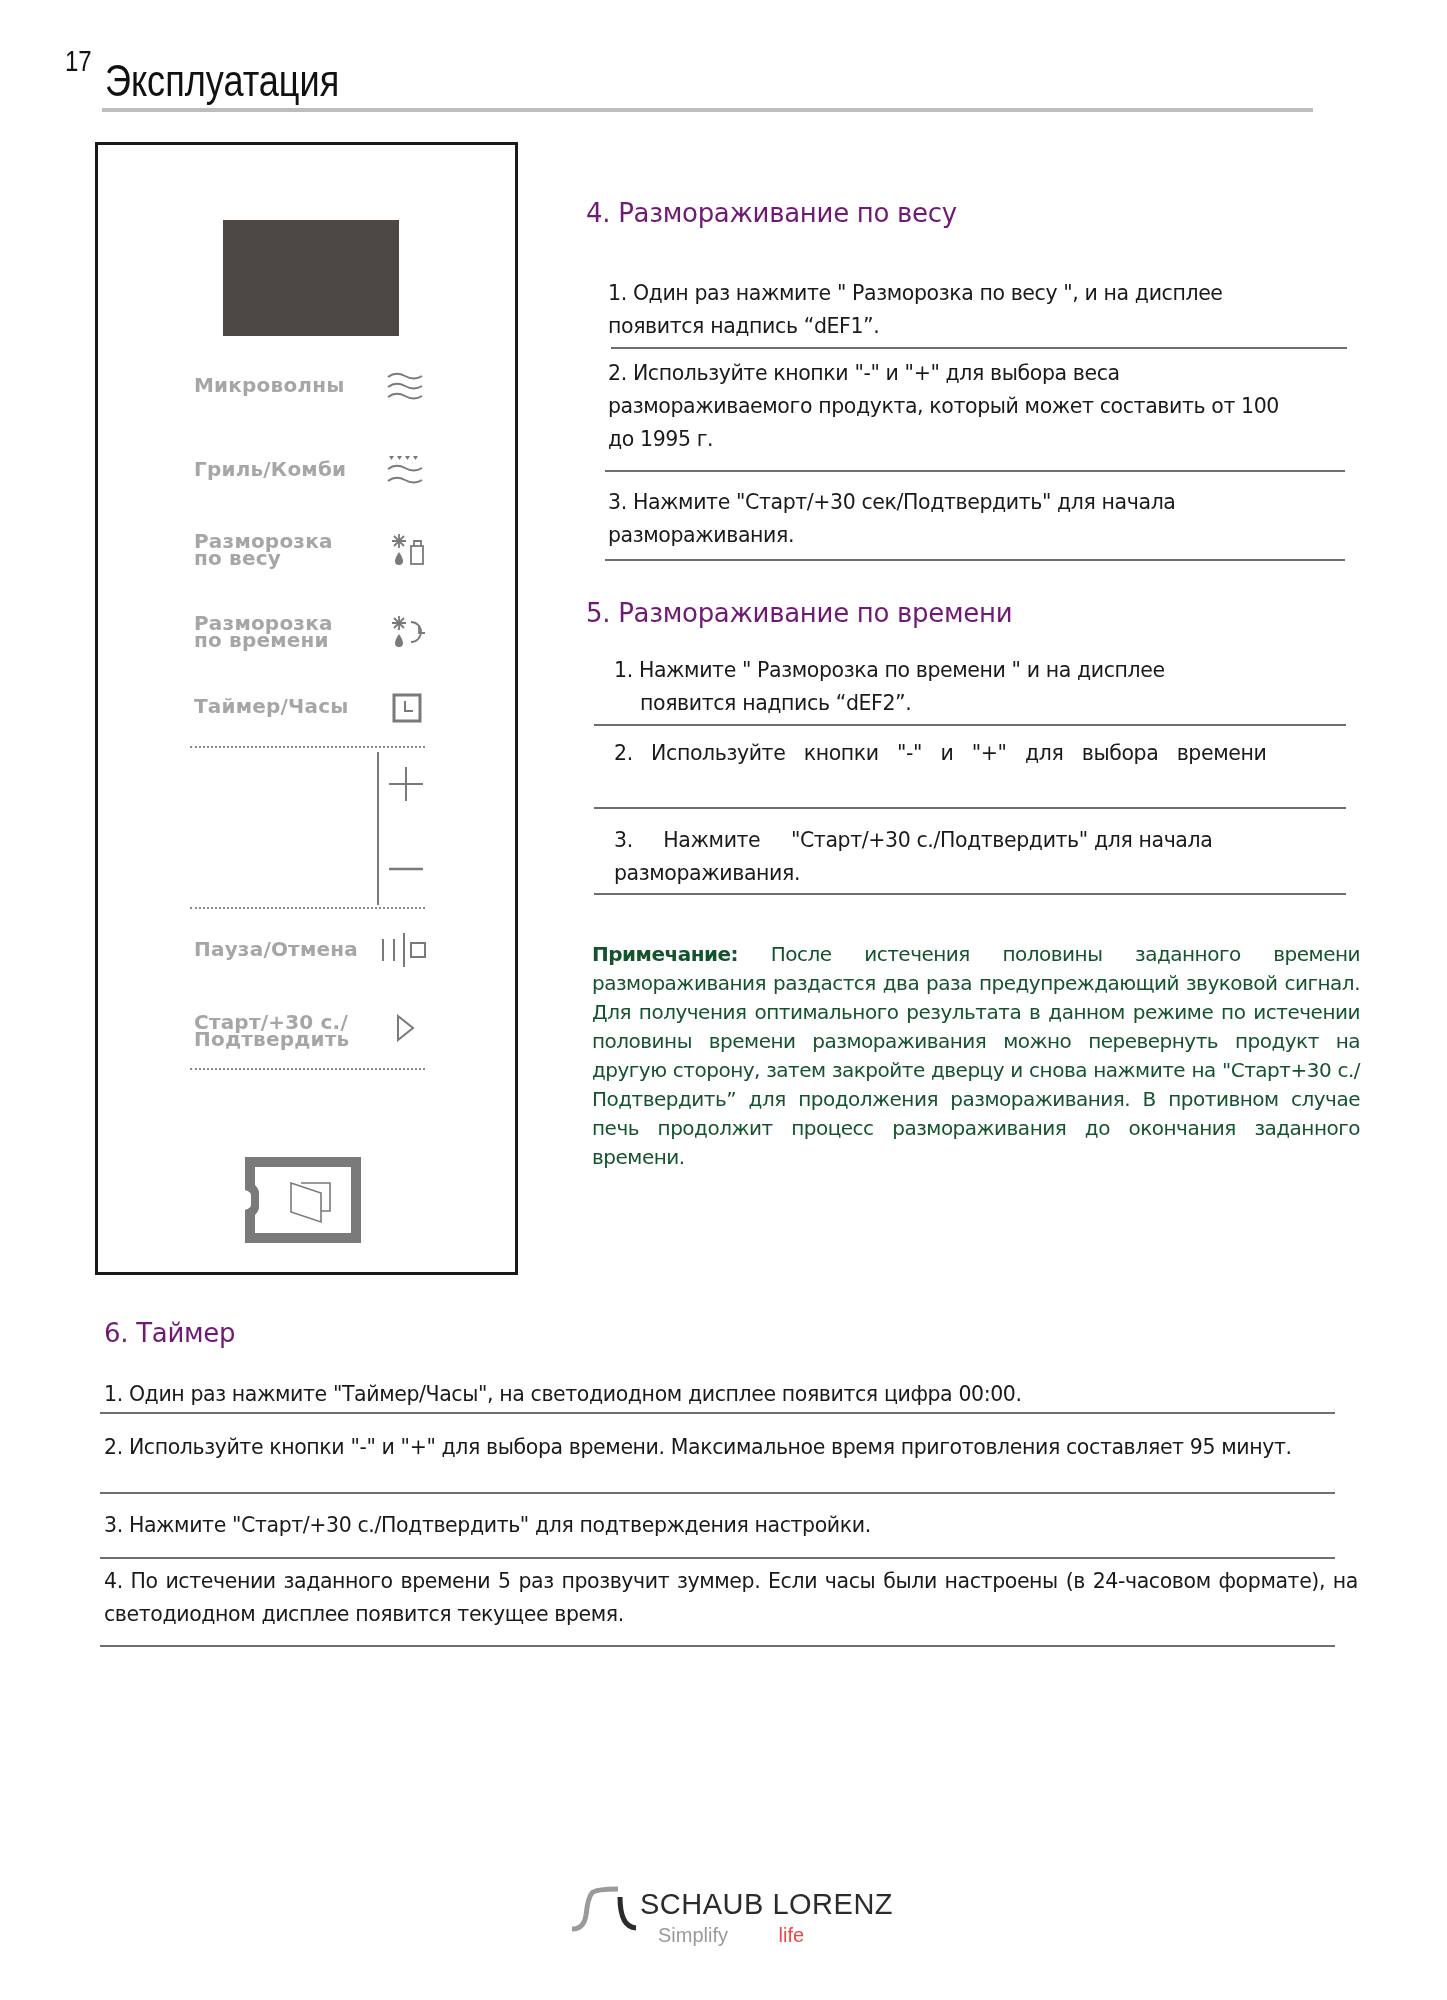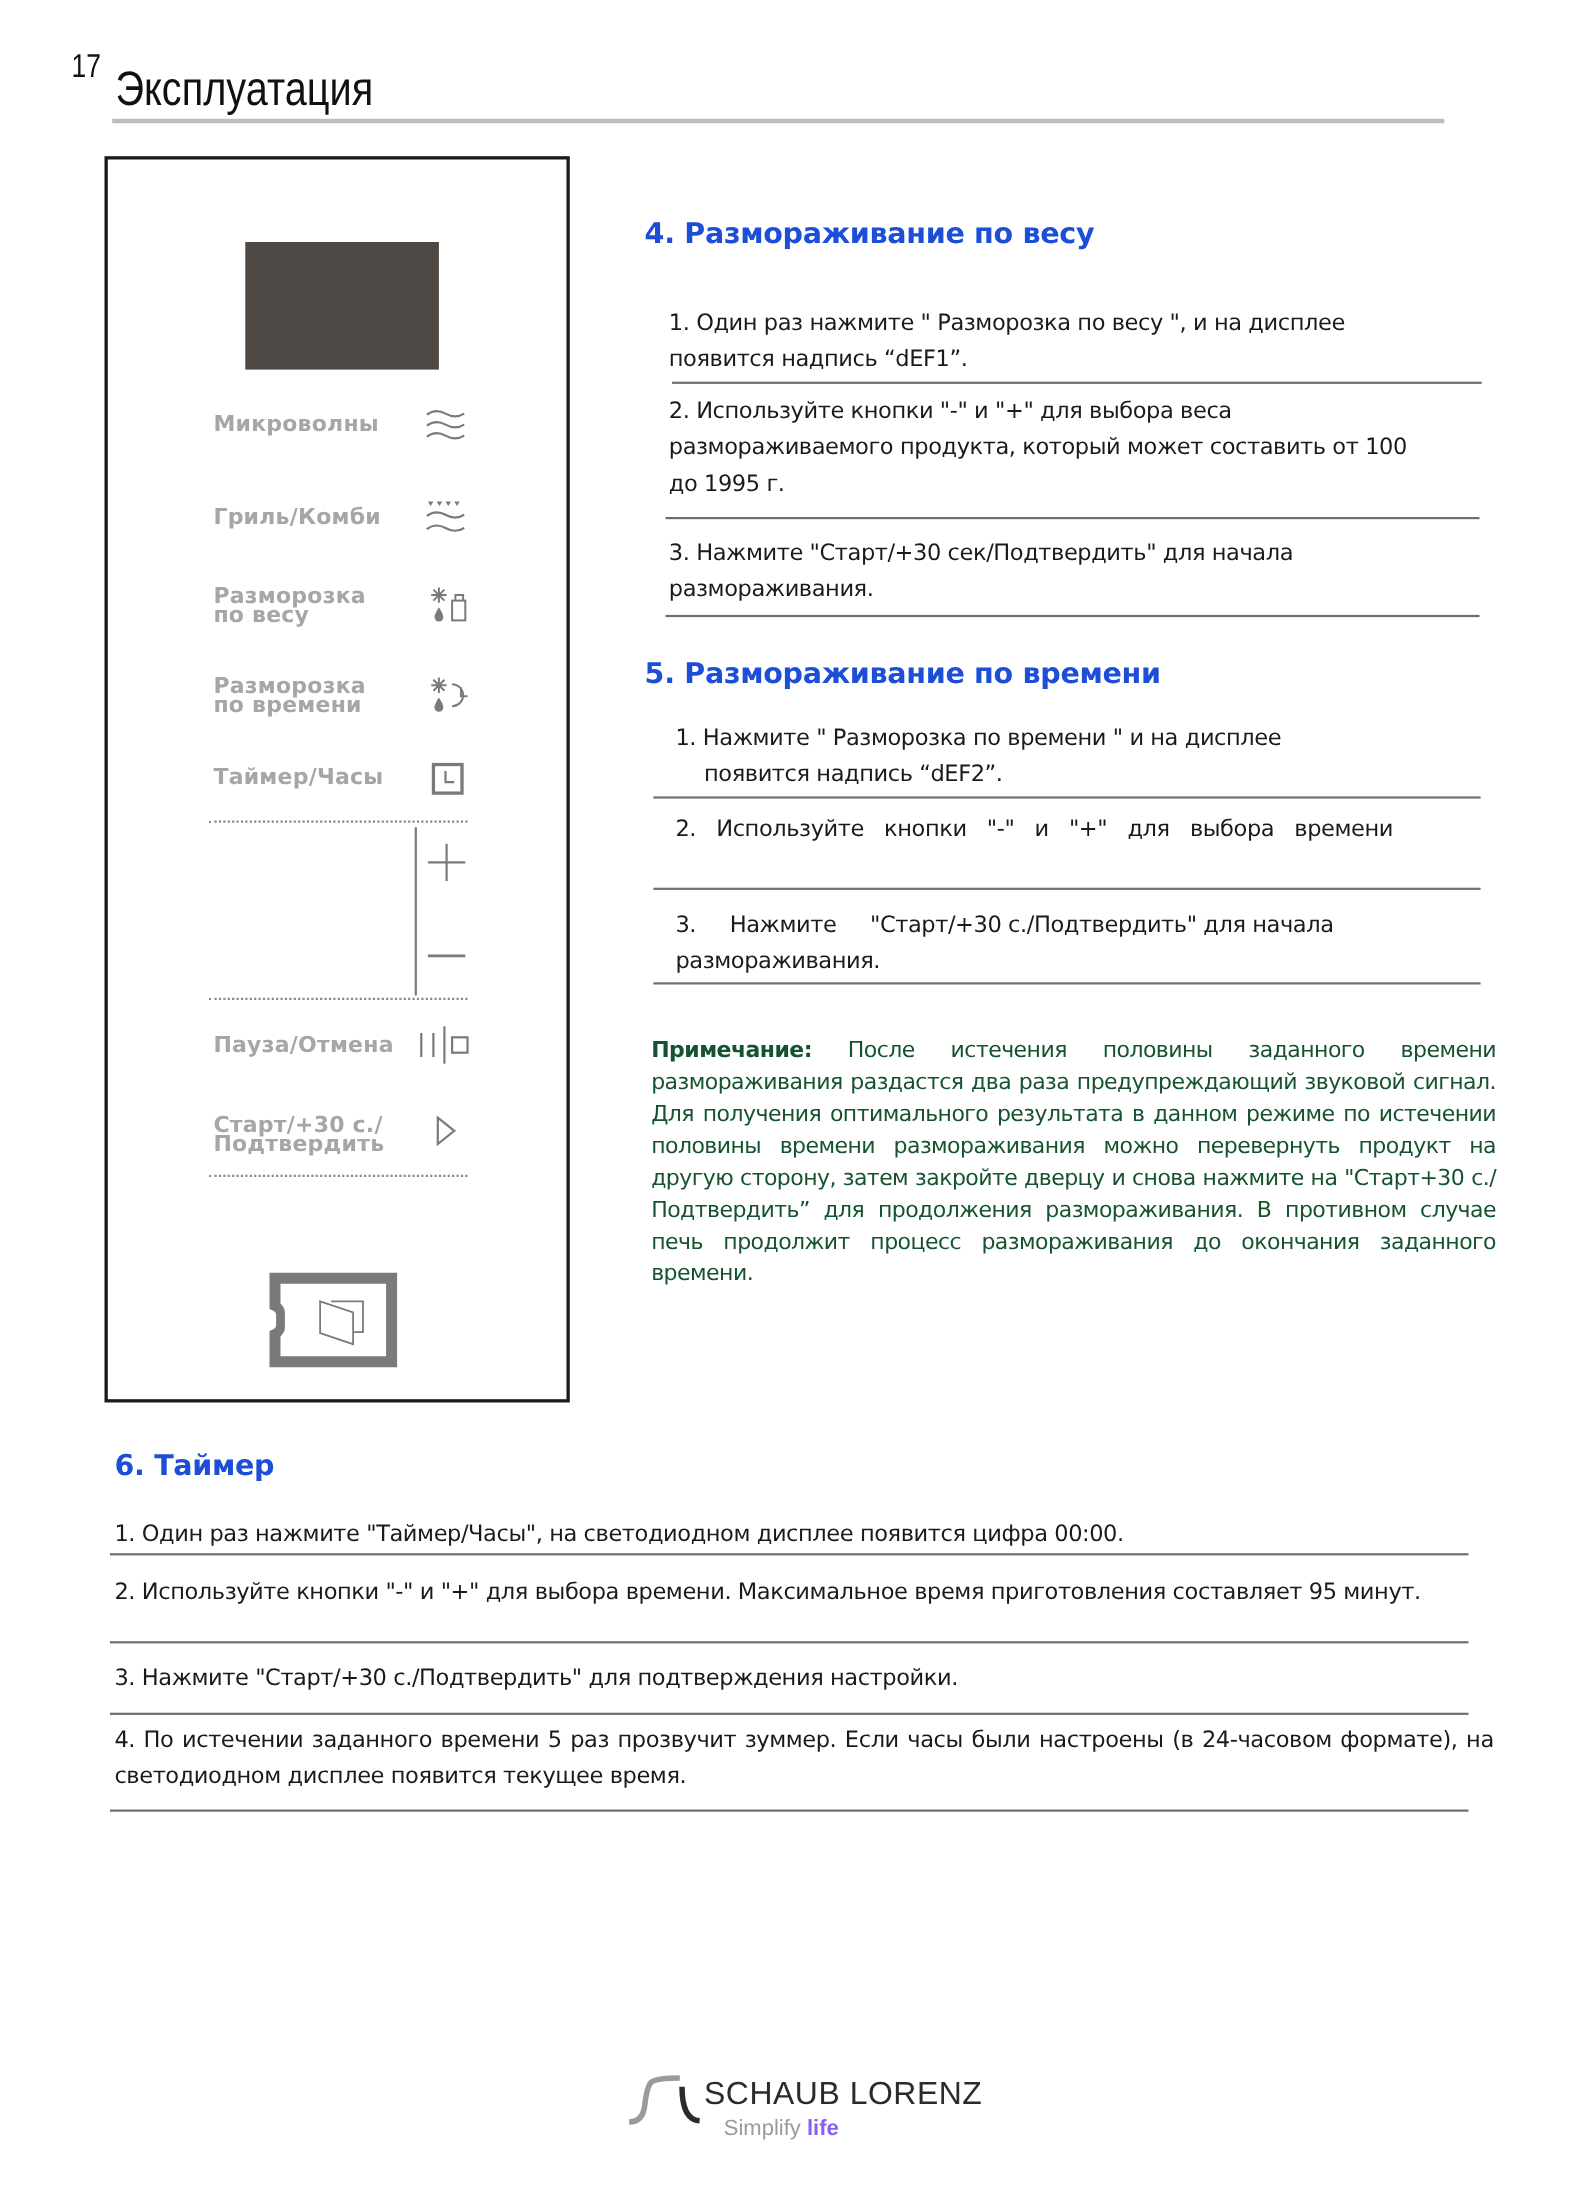--- a/index.html
+++ b/index.html
@@ -12,31 +12,31 @@
 
   
   .panel { left: 95px; top: 142px; width: 423px; height: 1133px; border: 3px solid #1a1a1a; box-sizing: border-box; }
   .display { left: 223px; top: 220px; width: 176px; height: 116px; background: #4d4844; }
   .p-label { left: 194px; font-family: "DejaVu Sans", sans-serif; font-size: 20px; line-height: 17px; color: #a6a6a6; font-weight: bold; letter-spacing: 0.2px; }
   .p-icon { color: #7a7a7a; }
   .dots { left: 190px; width: 235px; height: 0; border-top: 2px dotted #8a8a8a; }
   .vbar { left: 377px; top: 752px; width: 2px; height: 153px; background: #7a7a7a; }
 
   
-  .h2 { font-family: "DejaVu Sans", sans-serif; font-weight: bold; font-size: 26px; color: #1d4ed8; letter-spacing: -0.3px; }
+  .h2 { font-family: "DejaVu Sans", sans-serif; font-weight: normal; font-size: 26px; color: #701a75; letter-spacing: -0.3px; }
   .item { font-family: "DejaVu Sans", sans-serif; font-size: 20.5px; line-height: 33px; color: #1a1a1a; letter-spacing: -0.4px; }
   .rule { height: 2px; background: #6e6e6e; }
   .note { left: 592px; top: 940px; width: 768px; font-family: "DejaVu Sans", sans-serif; font-size: 20px; line-height: 29px; text-align: justify; color: #14532d; letter-spacing: -0.5px; }
   .note b { font-weight: bold; }
   .justify { text-align: justify; }
 
   
   .logo-text { left: 640px; top: 1888px; font-family: "Liberation Sans", sans-serif; font-size: 29px; font-weight: normal; color: #2b2b2b; letter-spacing: 0.5px; text-align: right; }
   .logo-sub { left: 658px; top: 1924px; font-family: "Liberation Sans", sans-serif; font-size: 20px; color: #9a9a9a; }
-  .logo-sub b { color: #8b5cf6; font-weight: bold; }
+  .logo-sub b { color: #ef4444; font-weight: normal; margin-left: 45px; }
 </style>
 </head>
 <body>
 
 <div class="abs page-num">17</div>
 <div class="abs page-title">Эксплуатация</div>
 <div class="abs header-rule"></div>
 
 <div class="abs panel"></div>
 <div class="abs display"></div>

